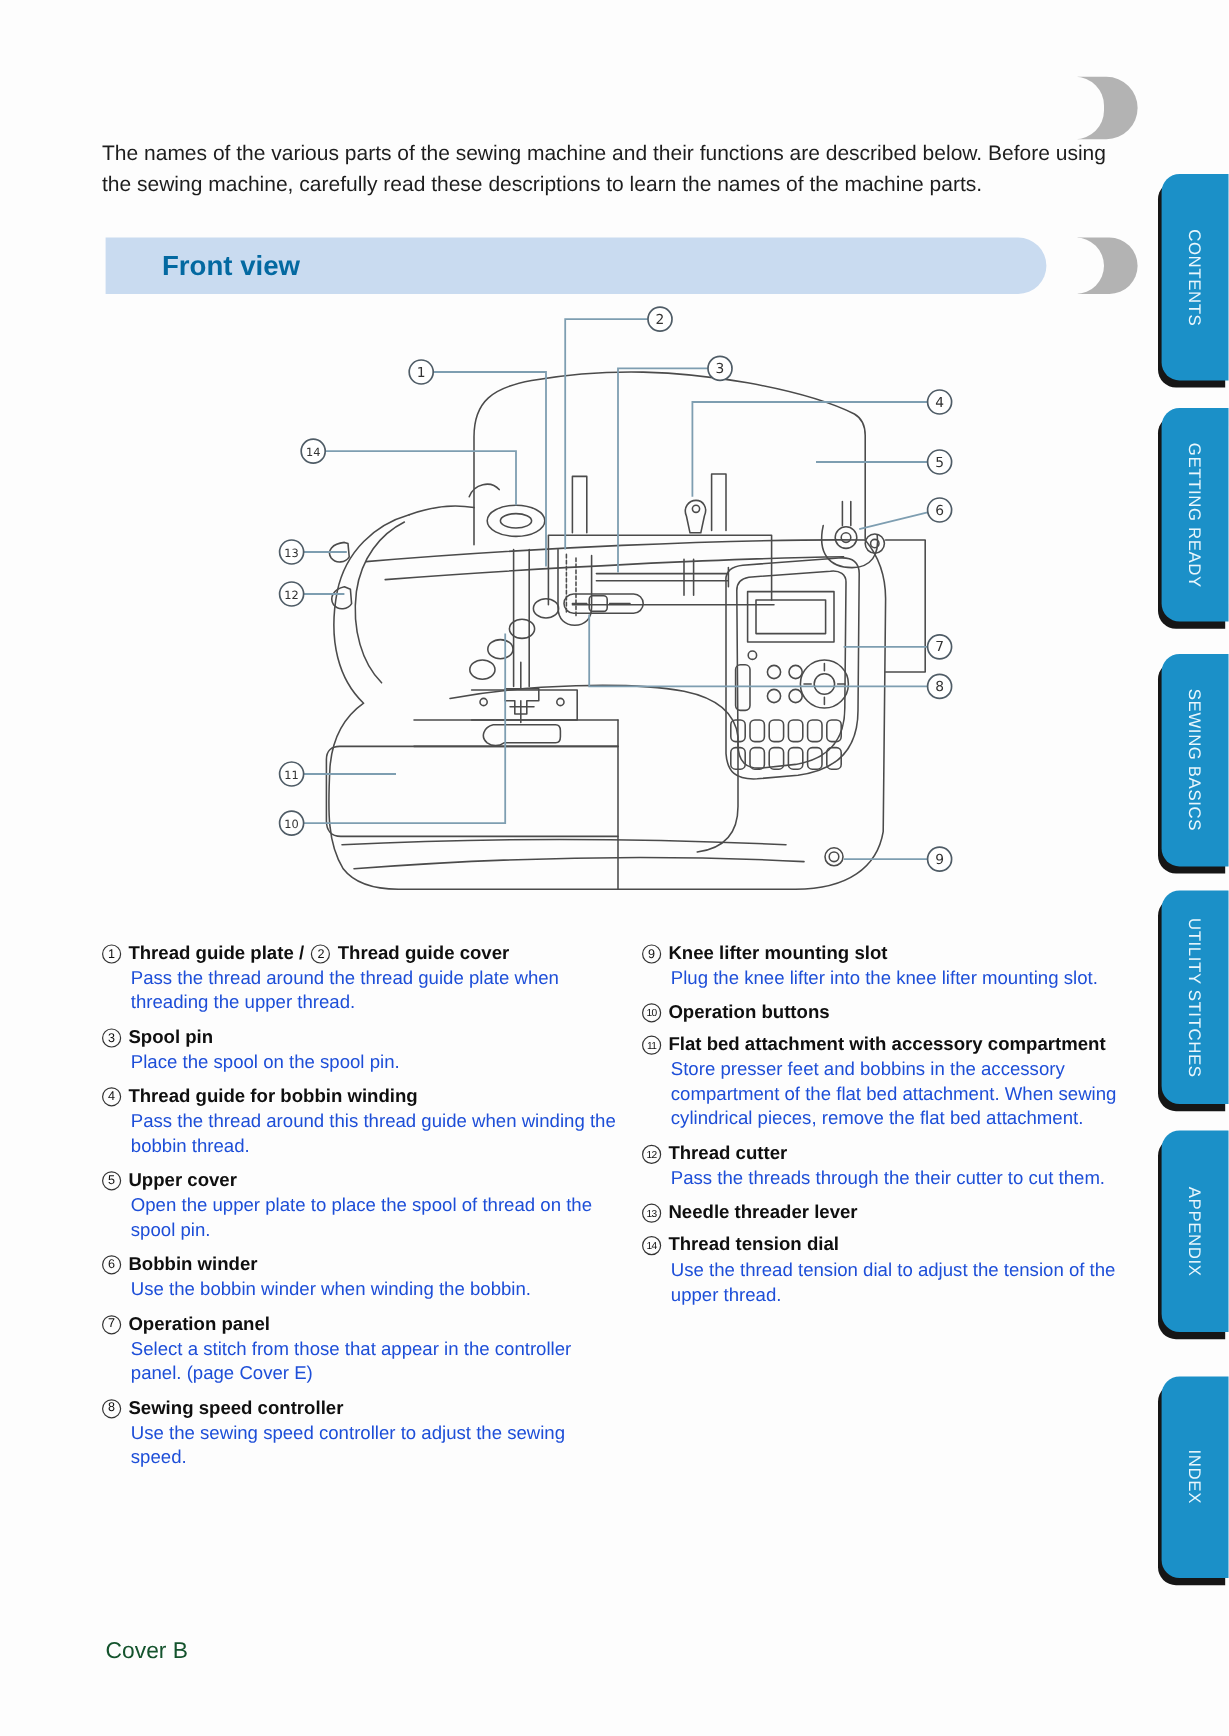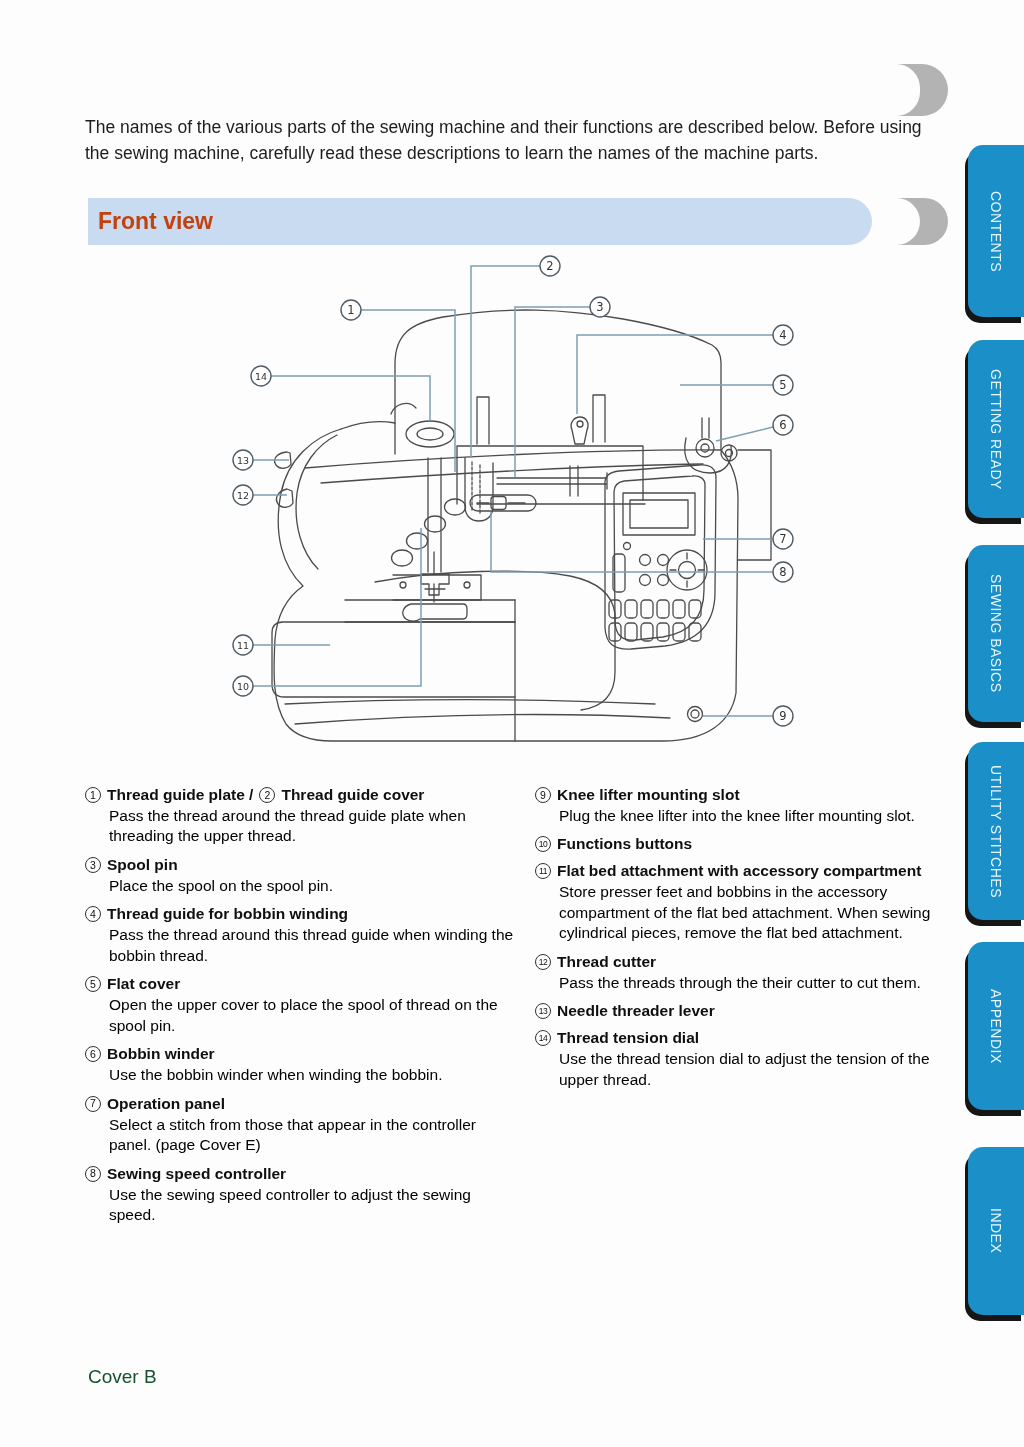--- a/index.html
+++ b/index.html
@@ -10,21 +10,21 @@
   .page{position:relative;width:1024px;height:1447px;background:#fdfdfd;overflow:hidden;
         font-family:"Liberation Sans",sans-serif;color:var(--ink);}
   
   .header-bar{position:absolute;left:88px;top:64px;width:784px;height:52px;
     background:var(--header_blue);border-radius:0 26px 26px 0;display:flex;align-items:center;
     padding-left:12px;box-sizing:border-box;}
   .header-bar .bar-txt{color:#f0fbff;font-size:27px;font-weight:bold;letter-spacing:.2px;}
   .section-bar{position:absolute;left:88px;top:198px;width:784px;height:47px;
     background:var(--section_blue);border-radius:0 24px 24px 0;display:flex;align-items:center;
     padding-left:10px;box-sizing:border-box;}
-  .section-bar .bar-txt{color:#c2410c;font-size:23px;font-weight:bold;}
+  .section-bar .bar-txt{color:#0369a1;font-size:23px;font-weight:bold;margin-left:37px;}
   .crescent{position:absolute;width:50px;background:var(--crescent_gray);border-radius:0 26px 26px 0;}
   .crescent::before{content:"";position:absolute;left:-24px;top:0;width:46px;height:100%;
     background:#fdfdfd;border-radius:0 24px 24px 0;}
   .cr-a{left:898px;top:64px;height:52px;}
   .cr-b{left:898px;top:198px;height:47px;}
   
   .intro{position:absolute;left:85px;top:114px;width:862px;font-size:17.5px;line-height:1.5;
     color:var(--ink);margin:0;}
   .footer{position:absolute;left:88px;top:1366px;font-size:19px;color:#14532d;}
   
@@ -38,21 +38,21 @@
   
   .col{position:absolute;top:786px;width:433px;}
   .col-left{left:85px;} .col-right{left:535px;}
   .part{margin-bottom:9px;}
   .part-h{display:flex;align-items:center;gap:6px;font-size:15.5px;font-weight:bold;
     color:#0f0f0f;white-space:nowrap;margin-bottom:2px;}
   .cnum{display:inline-flex;flex:0 0 auto;width:16px;height:16px;border:1.2px solid #333;
     border-radius:50%;font-size:10.5px;font-weight:normal;align-items:center;justify-content:center;
     line-height:1;box-sizing:border-box;}
   .cnum.small{font-size:8.5px;letter-spacing:-.5px;}
-  .part-d{font-size:15.5px;line-height:1.32;color:#000000;padding-left:24px;}
+  .part-d{font-size:15.5px;line-height:1.32;color:#1d4ed8;padding-left:24px;}
   
   .sidebar{position:absolute;left:968px;top:0;width:56px;height:1447px;}
   .tab{position:absolute;left:0;width:56px;background:var(--tab_blue);
     border-radius:15px 0 0 15px;box-shadow:-3px 6px 0 #161616;
     display:flex;align-items:center;justify-content:center;cursor:pointer;}
   .tab span{writing-mode:vertical-rl;color:#eaf7fd;font-size:14px;letter-spacing:.5px;white-space:nowrap;}
   .tab:nth-child(1){top:145px;height:172px;}
   .tab:nth-child(2){top:340px;height:178px;}
   .tab:nth-child(3){top:545px;height:177px;}
   .tab:nth-child(4){top:742px;height:178px;}
@@ -241,23 +241,23 @@
       <div class="part">
         <div class="part-h">
           <span class="cnum">4</span>
           <span>Thread guide for bobbin winding</span>
         </div>
         <div class="part-d">Pass the thread around this thread guide when winding the bobbin thread.</div>
       </div>
       <div class="part">
         <div class="part-h">
           <span class="cnum">5</span>
-          <span>Flat cover</span>
-        </div>
-        <div class="part-d">Open the upper cover to place the spool of thread on the spool pin.</div>
+          <span>Upper cover</span>
+        </div>
+        <div class="part-d">Open the upper plate to place the spool of thread on the spool pin.</div>
       </div>
       <div class="part">
         <div class="part-h">
           <span class="cnum">6</span>
           <span>Bobbin winder</span>
         </div>
         <div class="part-d">Use the bobbin winder when winding the bobbin.</div>
       </div>
       <div class="part">
         <div class="part-h">
@@ -278,21 +278,21 @@
       <div class="part">
         <div class="part-h">
           <span class="cnum">9</span>
           <span>Knee lifter mounting slot</span>
         </div>
         <div class="part-d">Plug the knee lifter into the knee lifter mounting slot.</div>
       </div>
       <div class="part">
         <div class="part-h">
           <span class="cnum small">10</span>
-          <span>Functions buttons</span>
+          <span>Operation buttons</span>
         </div>
       </div>
       <div class="part">
         <div class="part-h">
           <span class="cnum small">11</span>
           <span>Flat bed attachment with accessory compartment</span>
         </div>
         <div class="part-d">Store presser feet and bobbins in the accessory compartment of the flat bed attachment. When sewing cylindrical pieces, remove the flat bed attachment.</div>
       </div>
       <div class="part">

